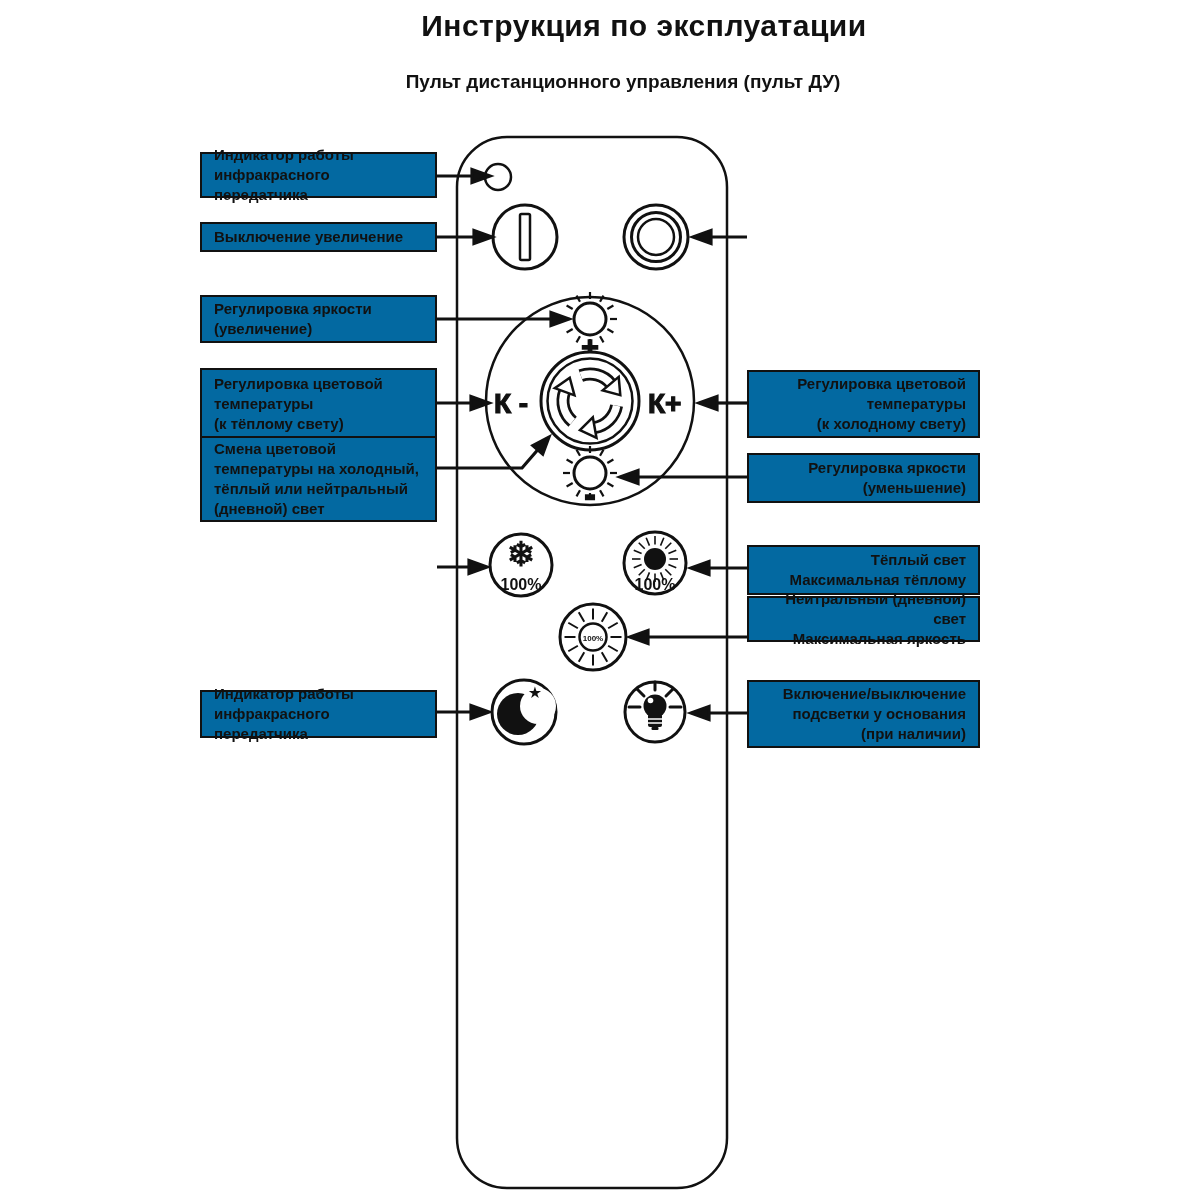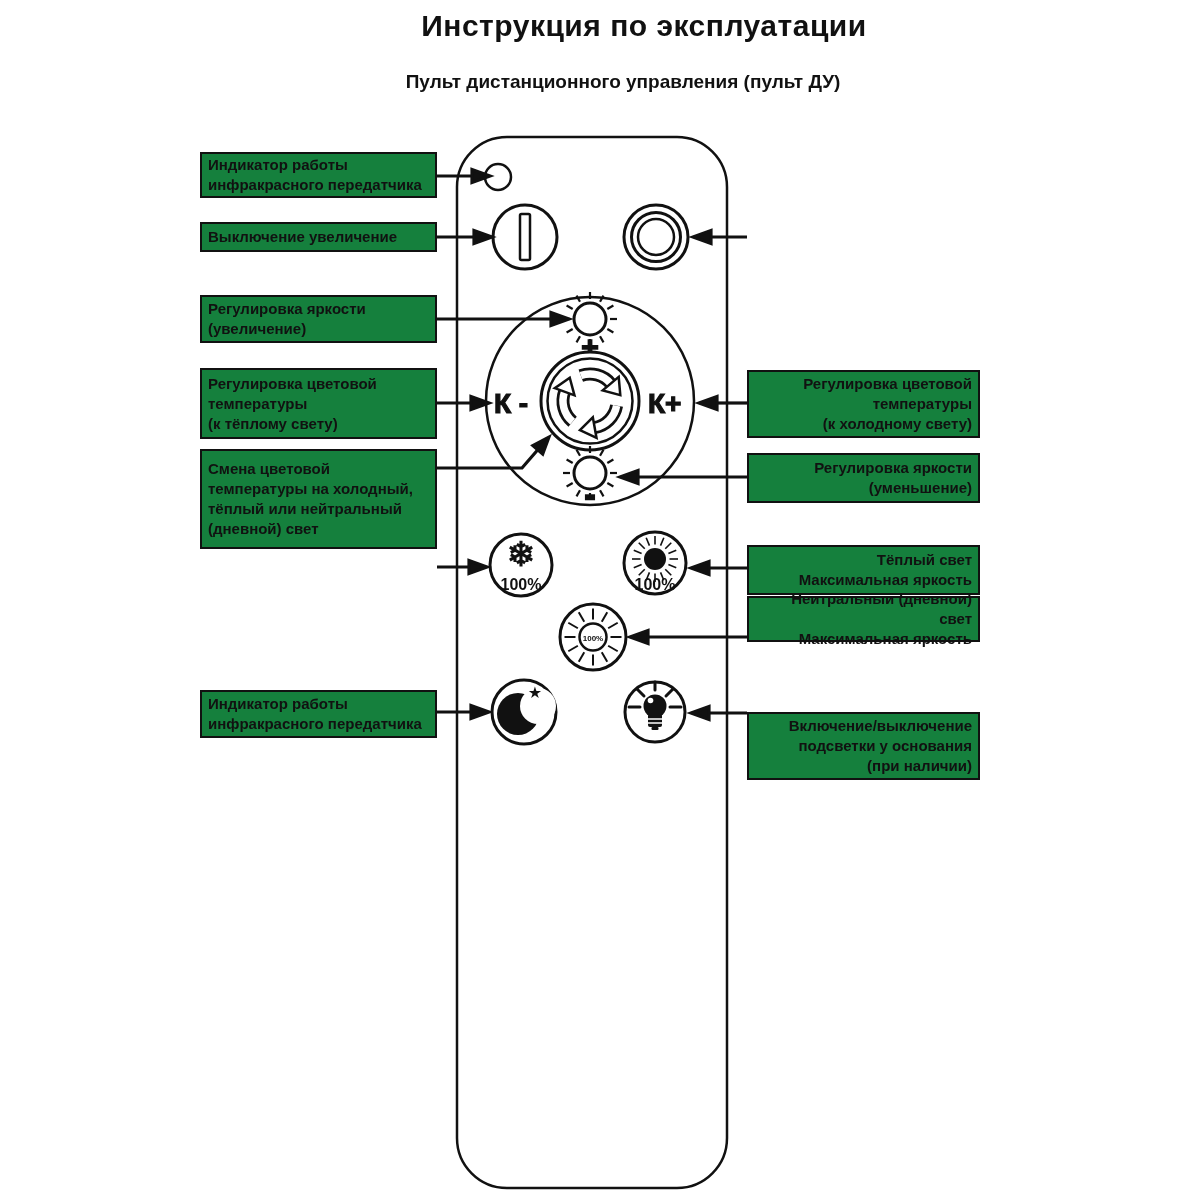--- a/index.html
+++ b/index.html
@@ -2,23 +2,23 @@
 <html><head>
 <meta charset="utf-8">
 <style>
   html,body{margin:0;padding:0;background:#fff;}
   .stage{position:relative;width:1200px;height:1200px;background:#fff;color:#111;
          font-family:"Liberation Sans",sans-serif;overflow:hidden;}
   .page-title{position:absolute;top:9px;left:0;width:100%;text-align:center;
               font-size:30px;font-weight:bold;letter-spacing:.5px;margin-left:44px;}
   .page-subtitle{position:absolute;top:71px;left:0;width:100%;text-align:center;
               font-size:19px;font-weight:bold;margin-left:23px;}
-  .callout{position:absolute;box-sizing:border-box;border:2px solid #111;background:#15803d;
+  .callout{position:absolute;box-sizing:border-box;border:2px solid #111;background:#0369a1;
            display:flex;align-items:center;font-weight:bold;font-size:15px;line-height:20px;
-           white-space:pre-line;padding:2px 6px;}
+           white-space:pre-line;padding:2px 12px;}
   .callout.left{left:200px;width:237px;justify-content:flex-start;text-align:left;}
   .callout.right{left:747px;width:233px;justify-content:flex-end;text-align:right;}
   svg.overlay{position:absolute;left:0;top:0;width:1200px;height:1200px;}
   svg text{font-family:"Liberation Sans",sans-serif;}
 </style>
 </head>
 <body>
 
 <main class="stage">
 
@@ -26,37 +26,37 @@
   <div class="page-subtitle">Пульт дистанционного управления (пульт ДУ)</div>
 
   <div class="callout left" style="top:152px;height:46px">Индикатор работы
 инфракрасного передатчика</div>
   <div class="callout left" style="top:222px;height:30px">Выключение увеличение</div>
   <div class="callout left" style="top:295px;height:48px">Регулировка яркости
 (увеличение)</div>
   <div class="callout left" style="top:368px;height:71px">Регулировка цветовой
 температуры
 (к тёплому свету)</div>
-  <div class="callout left" style="top:449px;height:100px">Смена цветовой
+  <div class="callout left" style="top:436px;height:86px">Смена цветовой
 температуры на холодный,
 тёплый или нейтральный
 (дневной) свет</div>
   <div class="callout left" style="top:690px;height:48px">Индикатор работы
 инфракрасного передатчика</div>
 
   <div class="callout right" style="top:370px;height:68px">Регулировка цветовой
 температуры
 (к холодному свету)</div>
   <div class="callout right" style="top:453px;height:50px">Регулировка яркости
 (уменьшение)</div>
   <div class="callout right" style="top:545px;height:50px">Тёплый свет
-Максимальная яркость</div>
+Максимальная тёплому</div>
   <div class="callout right" style="top:596px;height:46px">Нейтральный (дневной) свет
 Максимальная яркость</div>
-  <div class="callout right" style="top:712px;height:68px">Включение/выключение
+  <div class="callout right" style="top:680px;height:68px">Включение/выключение
 подсветки у основания
 (при наличии)</div>
 
   <svg class="overlay" viewBox="0 0 1200 1200">
 
     <rect x="457" y="137" width="270" height="1051" rx="50" fill="#fff" stroke="#111" stroke-width="2.5"></rect>
 
     <circle cx="498" cy="177" r="13" fill="#fff" stroke="#111" stroke-width="2.5"></circle>
 
     <g>

